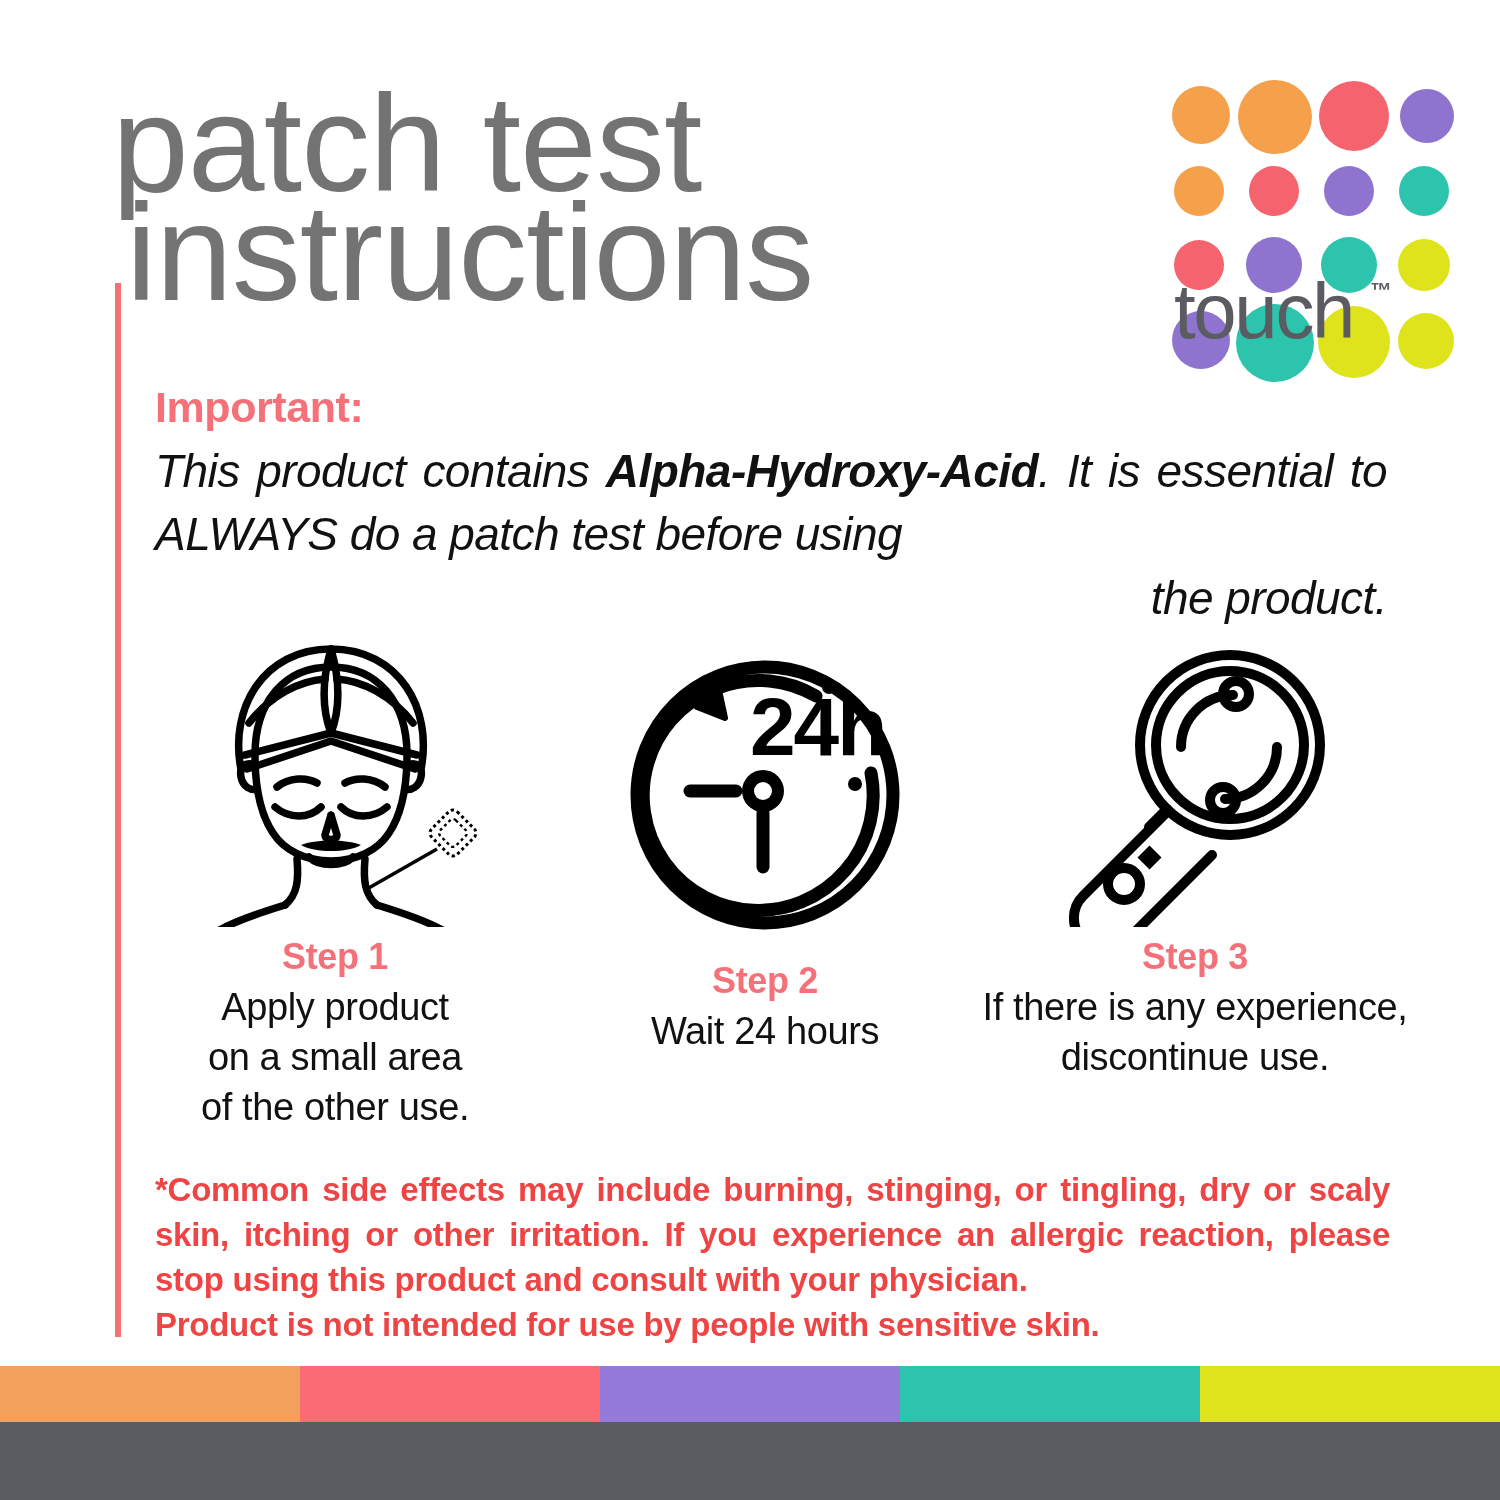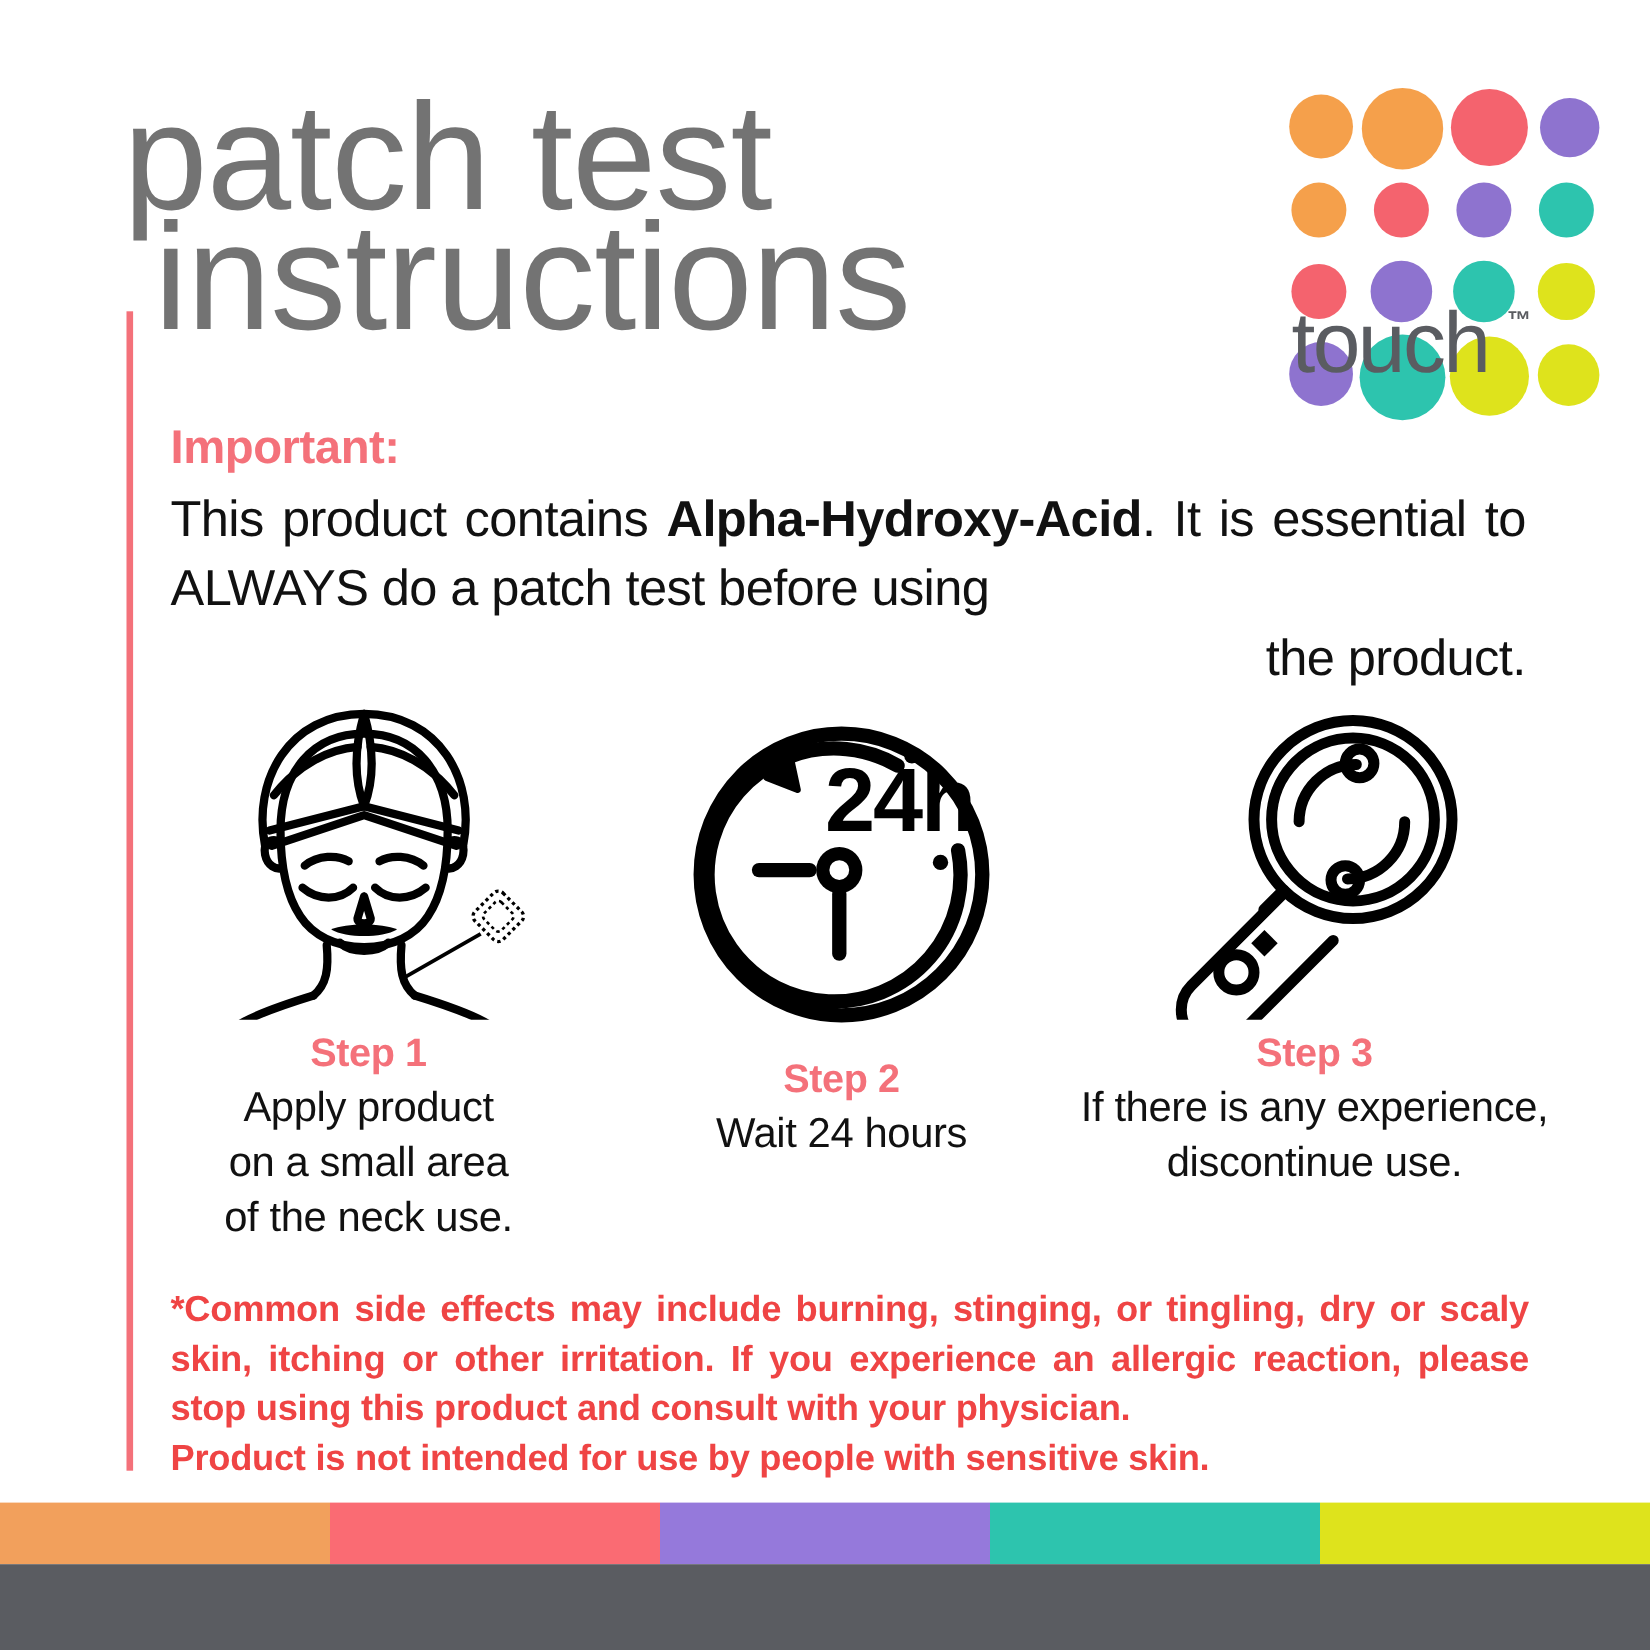--- a/index.html
+++ b/index.html
@@ -25,21 +25,21 @@
     position:absolute;left:112px;top:78px;width:1300px;height:290px;
   }
   .title{
     position:absolute;left:0;top:0;
     color:#737373;
     font-weight:normal;
     letter-spacing:-0.055em;
     line-height:0.95;
   }
   .title .l1{display:block;font-size:138px;}
-  .title .l2{display:block;font-size:138px;margin-top:-22px;margin-left:28px;}
+  .title .l2{display:block;font-size:138px;margin-top:-22px;margin-left:14px;}
 
   
   .brand{
     position:absolute;left:1052px;top:2px;width:260px;height:290px;
   }
   .dotgrid{
     position:absolute;left:8px;top:0;width:210px;height:190px;
   }
   .dot{position:absolute;border-radius:50%;}
 
@@ -56,20 +56,21 @@
   
   .important{
     position:absolute;left:155px;top:383px;
     color:#F4717A;font-size:43px;font-weight:bold;letter-spacing:-0.01em;text-align:right;
   }
   .lede{
     position:absolute;left:155px;top:440px;width:1232px;
     color:#111111;font-size:46px;line-height:1.38;
     text-align:justify;text-justify:inter-word;
     letter-spacing:-0.012em;
+    font-style:italic;
   }
   .lede b{font-weight:bold;}
   .lede .lastline{display:block;text-align:right;}
 
   
   .steps{
     position:absolute;left:120px;top:632px;width:1290px;height:500px;
     display:flex;align-items:flex-start;
   }
   .step{flex:1 1 0;display:flex;flex-direction:column;align-items:center;}
@@ -194,21 +195,21 @@
           <g transform="rotate(45 268 196)">
             <rect x="250" y="178" width="36" height="36" rx="6" fill="none" stroke="#000" stroke-width="3" stroke-dasharray="3 3"></rect>
             <rect x="257" y="185" width="22" height="22" rx="4" fill="none" stroke="#000" stroke-width="2.4" stroke-dasharray="3 3"></rect>
           </g>
         </svg>
       </div>
       <div class="steplabel">Step 1</div>
       <div class="stepdesc">
           <div>Apply product</div>
           <div>on a small area</div>
-          <div>of the neck use.</div>
+          <div>of the other use.</div>
         </div>
     </div>
 
     <div class="step step-2">
       <div class="art">
         <svg width="290" height="290" viewBox="0 0 290 290">
           <g fill="none" stroke="#000" stroke-width="13" stroke-linecap="round">
 
             <circle cx="145" cy="150" r="128"></circle>
 

